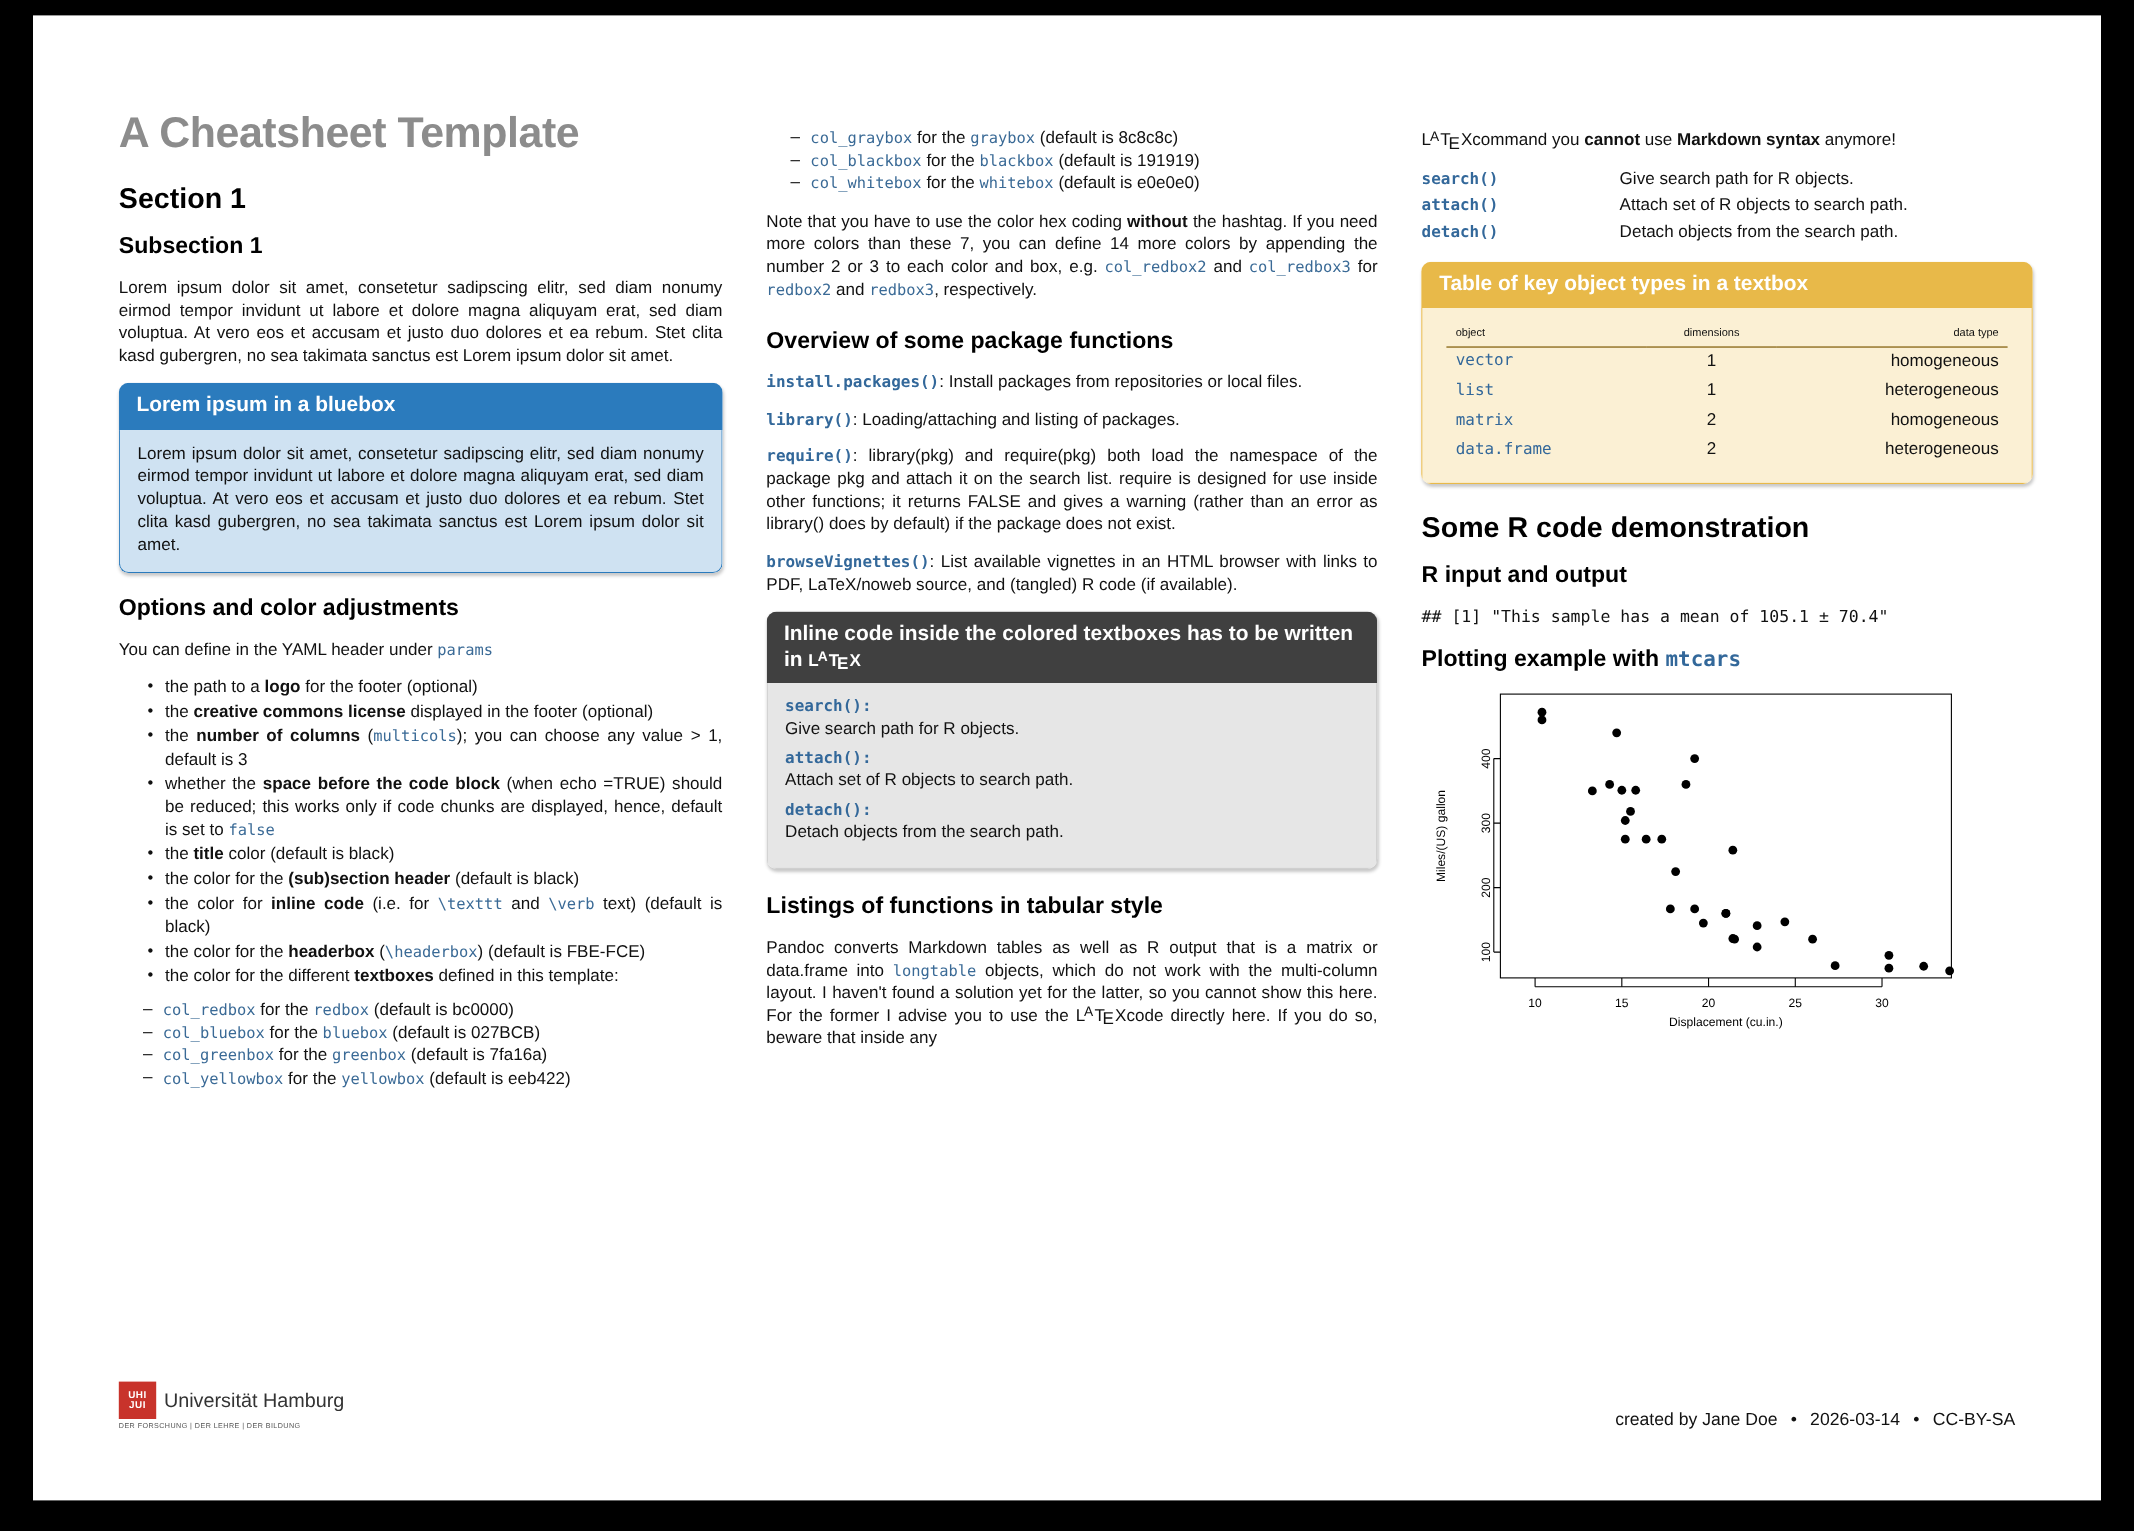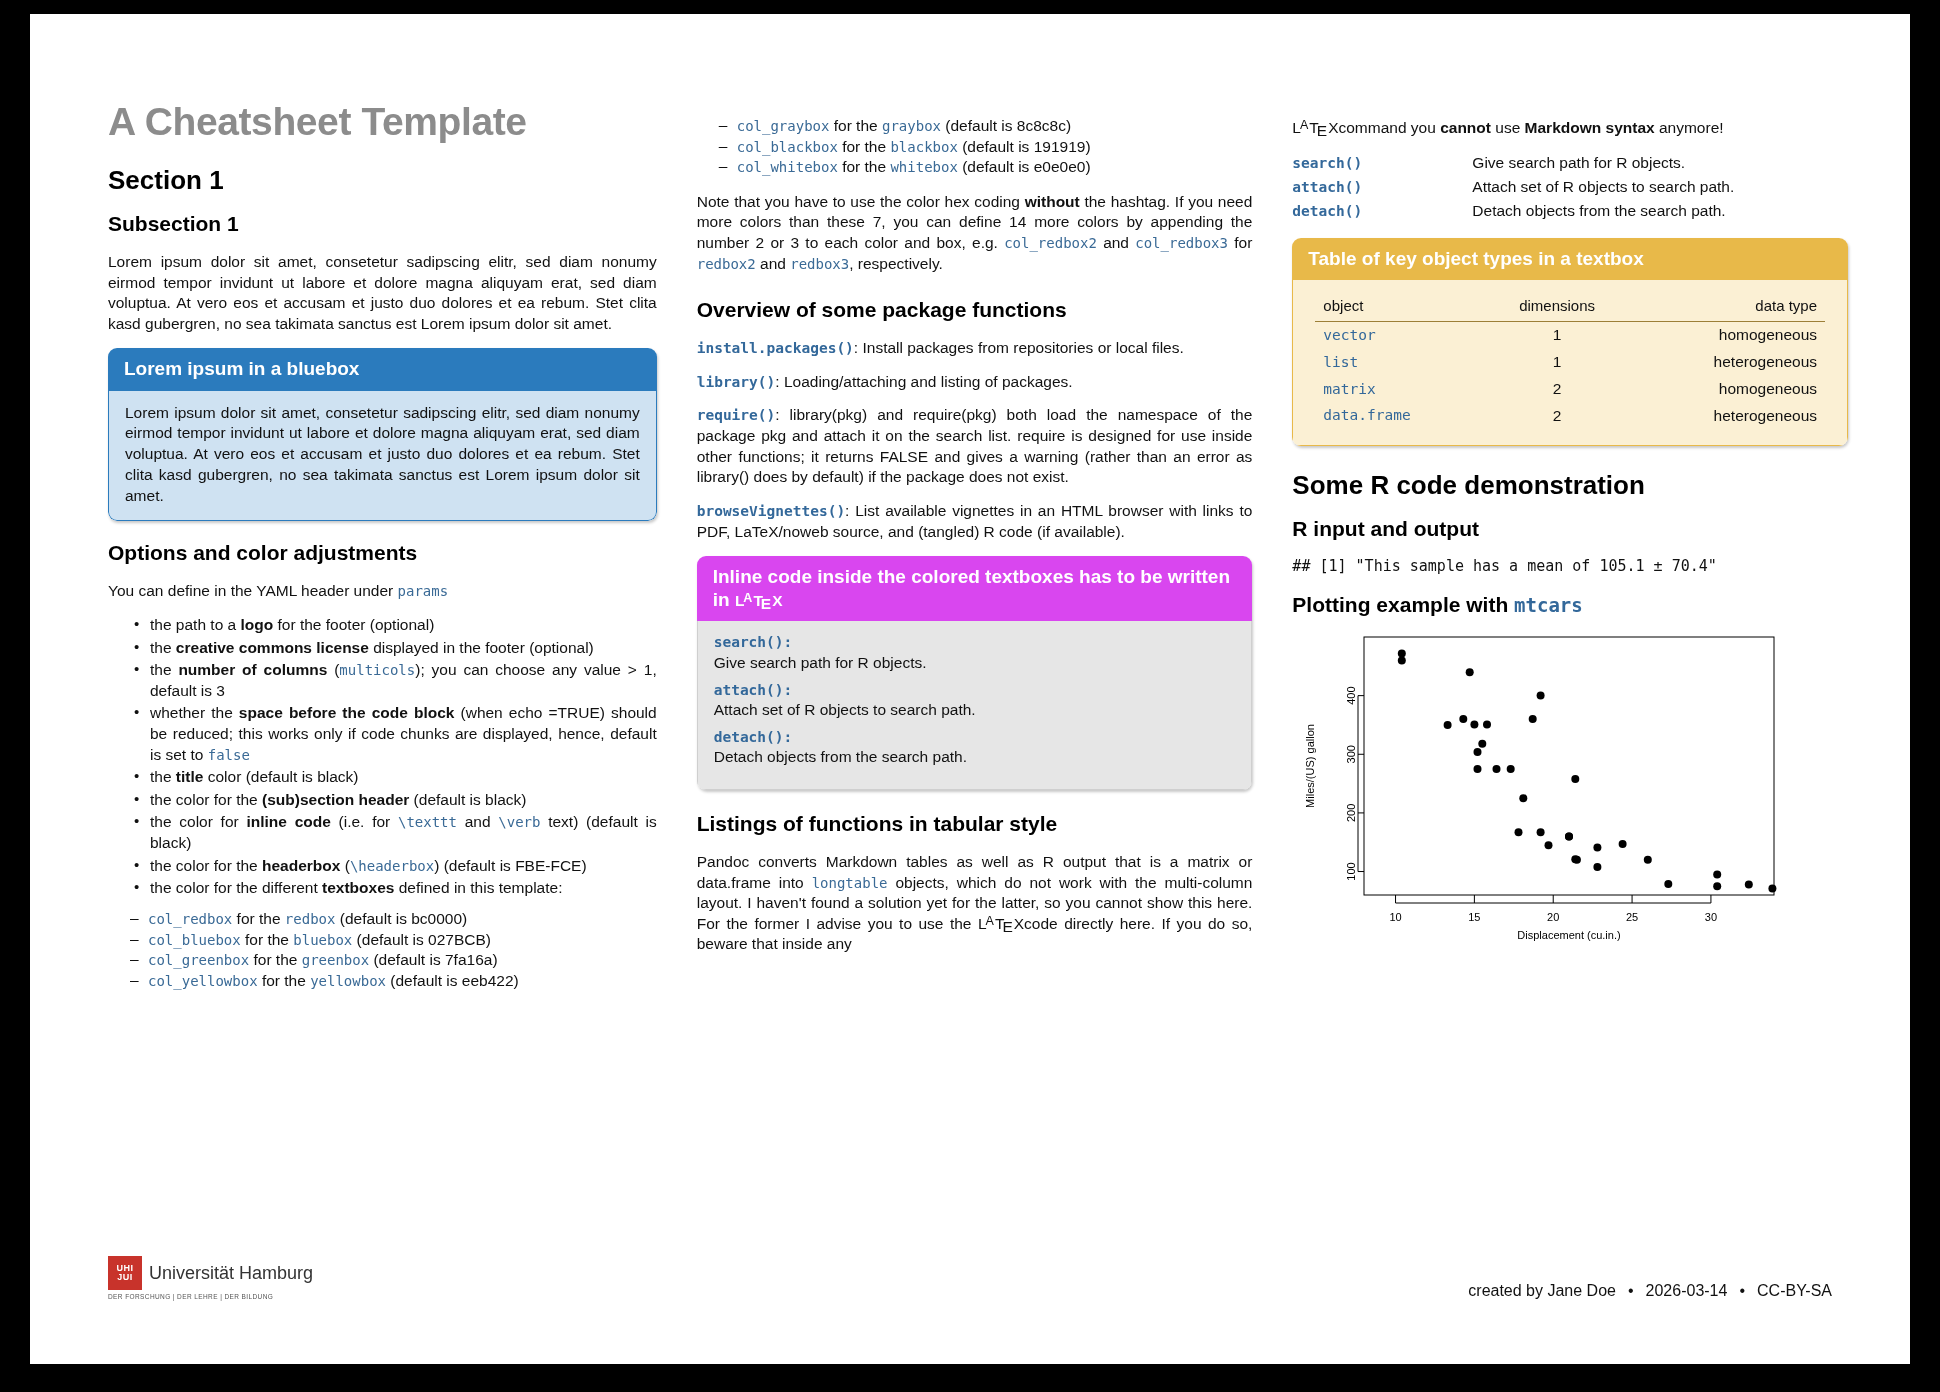--- a/index.html
+++ b/index.html
@@ -77,39 +77,39 @@
     font-size:19px; font-weight:bold; color:#fff;
     padding:9px 16px 10px 16px; line-height:1.22;
   }
   .box .bbody {
     padding:12px 16px 14px 16px;
     font-size:15.5px; line-height:1.34; color:#111; text-align:justify;
   }
   .bluebox .bhead { background:#2b7bbd; }
   .bluebox .bbody { background:#cfe2f2; border:1px solid #2b7bbd; border-top:none;
                     border-bottom-left-radius:9px; border-bottom-right-radius:9px; }
-  .graybox .bhead { background:#d946ef; }
+  .graybox .bhead { background:#404040; }
   .graybox .bbody { background:#e6e6e6; border:1px solid #cfcfcf; border-top:none; }
   .yellowbox .bhead { background:#e8b949; }
   .yellowbox .bbody { background:#fbf0d4; border:1px solid #e8b949; border-top:none;
                       padding:14px 22px 16px 22px; }
 
   .gray-line { margin:0 0 3px 0; }
 
   
   table.deflist { border-collapse:collapse; width:100%; margin:2px 0 14px 0; }
   table.deflist td { vertical-align:top; padding:1px 0 3px 0;
                      font-size:15.5px; line-height:1.3; color:#111; }
   table.deflist td.k { width:170px; padding-right:10px; }
   table.deflist td.v { text-align:justify; }
 
   
   table.objs { border-collapse:collapse; width:100%; }
   table.objs th {
-    font-size:15px; font-weight:normal; color:#111; text-align:left;
+    font-size:10px; font-weight:normal; color:#111; text-align:left;
     padding:2px 8px 5px 8px; border-bottom:1.5px solid #9c7f37;
   }
   table.objs th.c, table.objs td.c { text-align:center; }
   table.objs th.r, table.objs td.r { text-align:right; }
   table.objs td {
     font-size:15.5px; color:#111; padding:3px 8px;
   }
   table.objs td.obj {
     font-family:"DejaVu Sans Mono","Liberation Mono", monospace;
     font-size:14.5px; color:#33689a;

